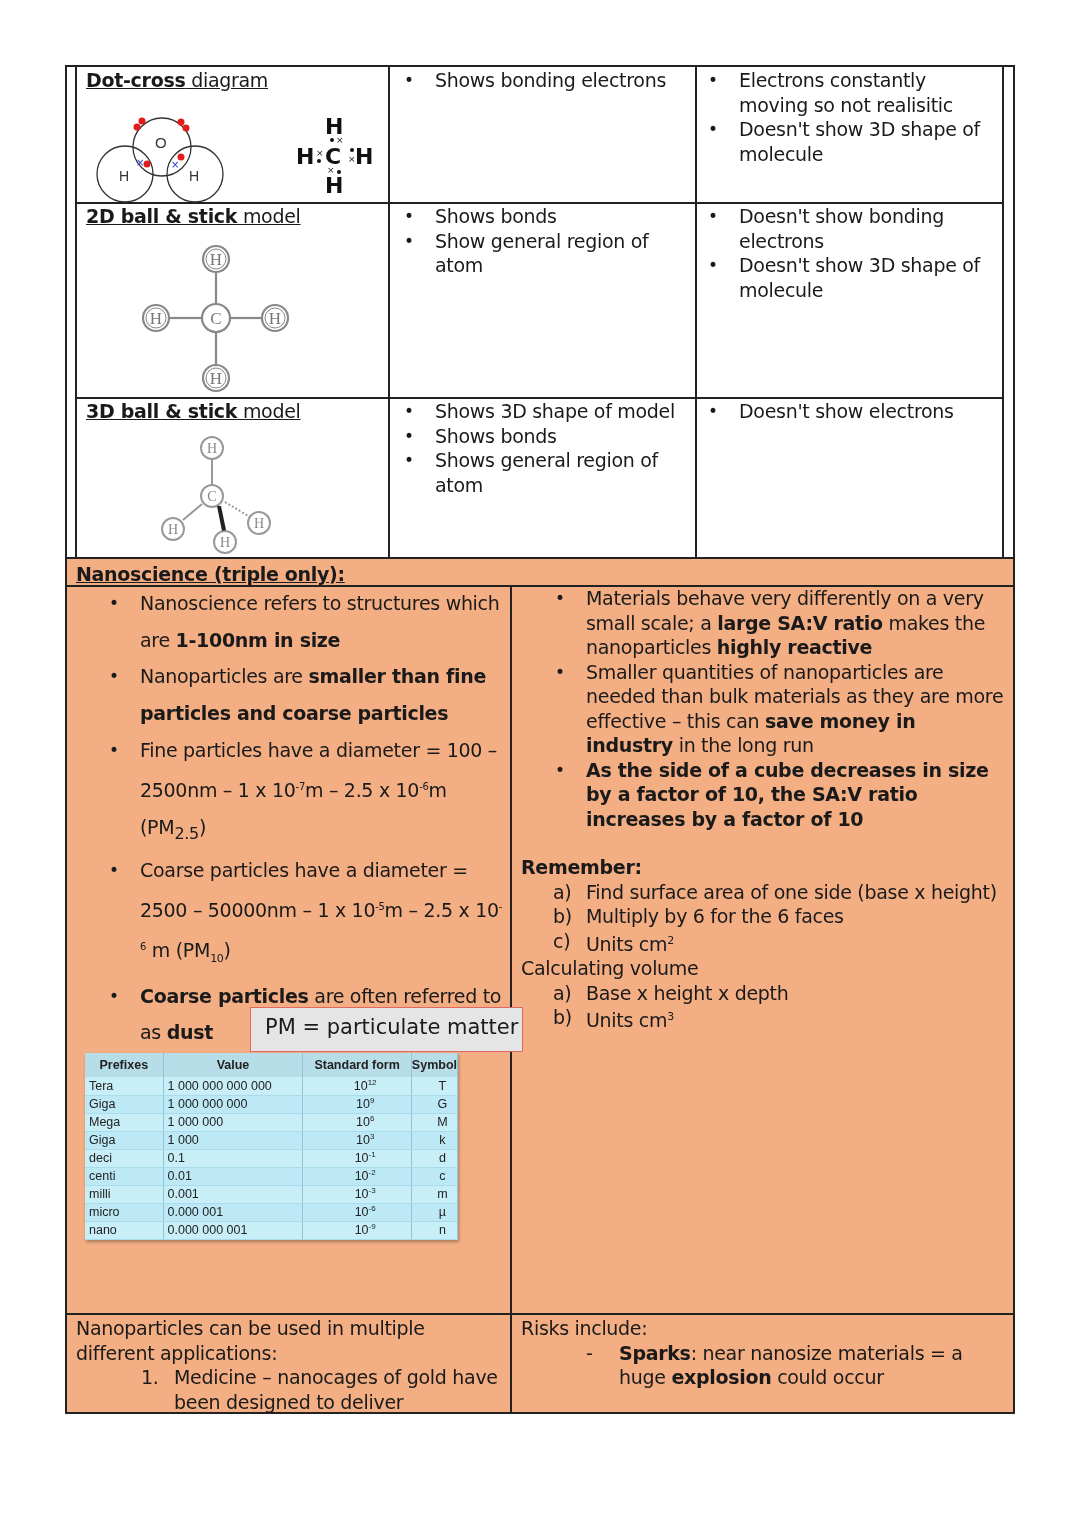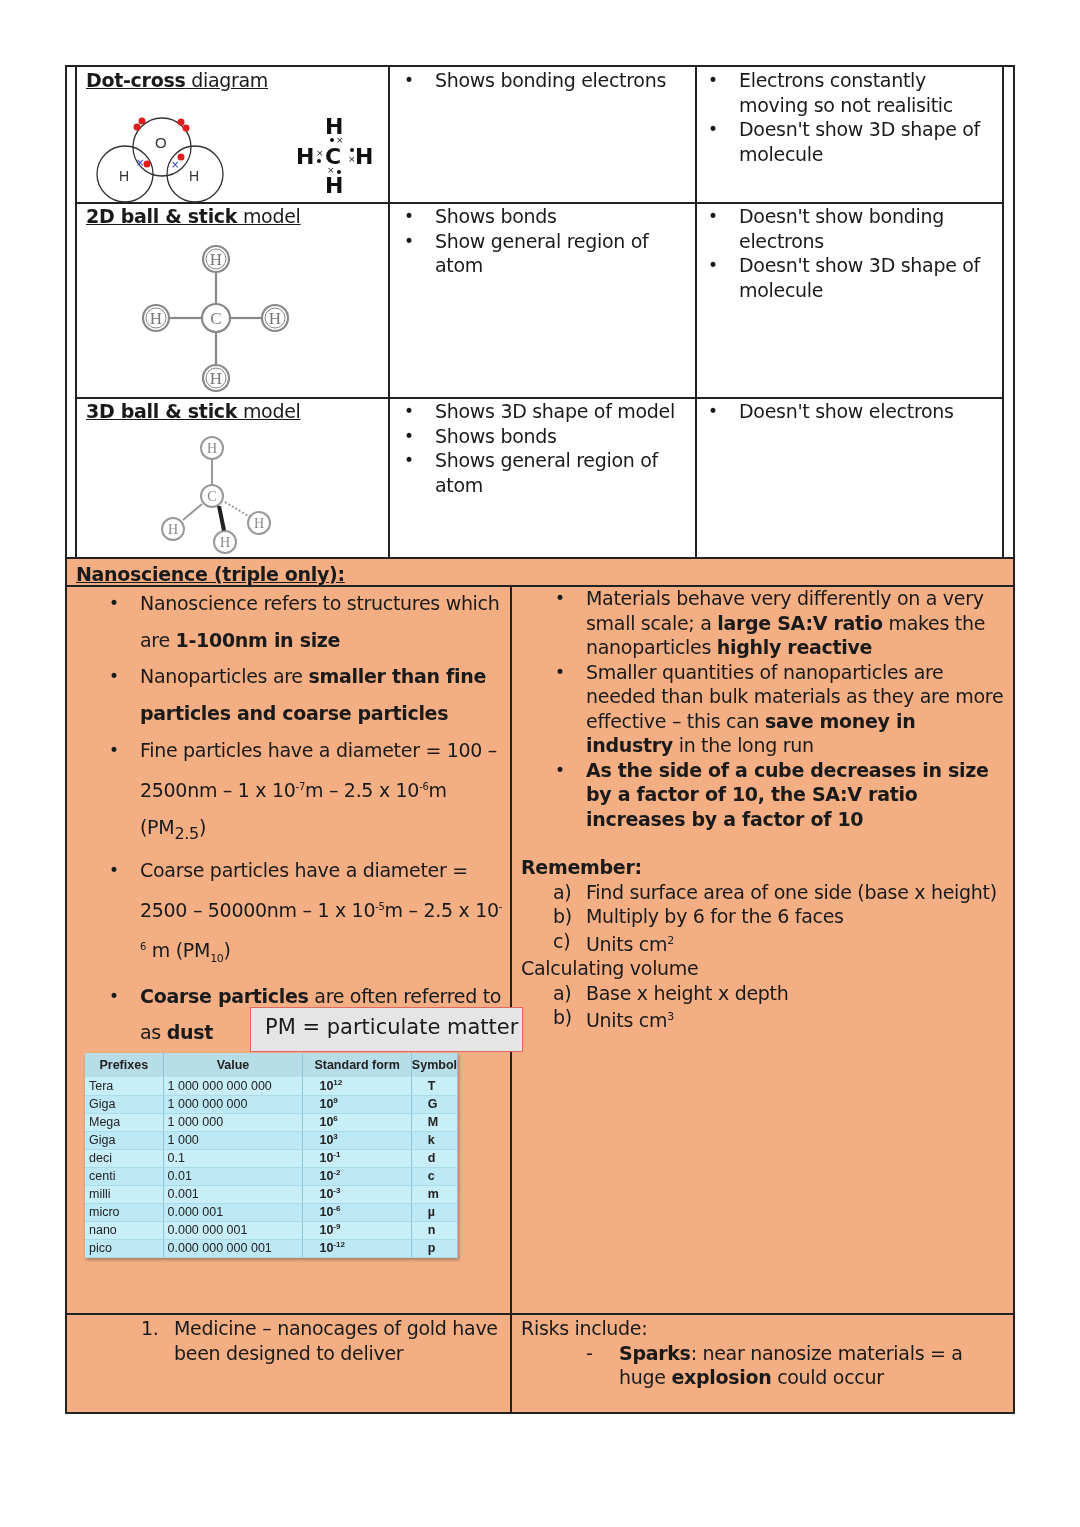--- a/index.html
+++ b/index.html
@@ -11,21 +11,21 @@
   .bl li::before { content: "•"; position: absolute; left: 3px; top: 0; font-size: 17px; }
   b { font-weight: bold; }
   .ul { text-decoration: underline; }
   .peach { background: #f3ae83; }
   .line { position: absolute; background: #222; }
   .tbl { position:absolute; left:85px; top:1053px; width:373px; border-collapse: collapse; font-family: "Liberation Sans", sans-serif; font-size: 12.5px; box-shadow: 1px 2px 3px rgba(0,0,0,0.3);}
   .tbl th { background: #b7dde8; font-weight: bold; height: 24px; border-right: 1px solid #8fc6d6; text-align:center; color:#222;}
   .tbl td { height: 18px; border-right: 1px solid #8fc6d6; border-bottom: 1px solid #a9dbeb; padding-left: 4px; color:#222;}
   .tbl tr:nth-child(odd) td { background: #c8eef8; }
   .tbl tr:nth-child(even) td { background: #bde9f6; }
-  .tbl td.c { text-align: left; padding-left: 16px; font-weight: bold; }
+  .tbl td.c { text-align: center; padding-left: 16px; }
   .tbl sup { font-size: 8px; }
   .pm-box { position:absolute; left:250px; top:1007px; width:273px; height:45px; background:#e5e5e5; border:1.5px solid #e06860; font-size:21px; padding:7px 0 0 14px; }
   .alpha { list-style: none; }
   .alpha li { position: relative; padding-left: 65px; }
   .alpha li .m { position: absolute; left: 32px; }
 </style>
 </head>
 <body>
 
 <div>
@@ -235,26 +235,20 @@
         <td>0.000 001</td>
         <td class="c">10<sup>-6</sup></td>
         <td class="c">µ</td>
       </tr>
       <tr>
         <td>nano</td>
         <td>0.000 000 001</td>
         <td class="c">10<sup>-9</sup></td>
         <td class="c">n</td>
       </tr>
-      <tr>
-        <td>pico</td>
-        <td>0.000 000 000 001</td>
-        <td class="c">10<sup>-12</sup></td>
-        <td class="c">p</td>
-      </tr>
     </tbody>
 </table>
 
 <ul class="abs txt bl" style="left:552px;top:586px;width:455px;">
   <li><span>Materials behave very differently on a very small scale; a </span><b>large SA:V ratio</b><span> makes the nanoparticles </span><b>highly reactive</b></li>
   <li><span>Smaller quantities of nanoparticles are needed than bulk materials as they are more effective – this can </span><b>save money in industry</b><span> in the long run</span></li>
   <li><b>As the side of a cube decreases in size by a factor of 10, the SA:V ratio increases by a factor of 10</b></li>
 </ul>
 
 <div class="abs txt" style="left:521px;top:855px;width:485px;">
@@ -265,20 +259,21 @@
     <li><span class="m">c)</span><span>Units cm</span><sup style="font-size:11px">2</sup></li>
   </ul>
   <div>Calculating volume</div>
   <ul class="alpha">
     <li><span class="m">a)</span><span>Base x height x depth</span></li>
     <li><span class="m">b)</span><span>Units cm</span><sup style="font-size:11px">3</sup></li>
   </ul>
 </div>
 
 <div class="abs txt" style="left:76px;top:1316px;width:430px;">
+  <div>Nanoparticles can be used in multiple different applications:</div>
   <ul class="alpha" style="padding-left:33px;">
     <li><span class="m">1.</span><span>Medicine – nanocages of gold have been designed to deliver</span></li>
   </ul>
 </div>
 <div class="abs txt" style="left:521px;top:1316px;width:485px;">
   <div>Risks include:</div>
   <ul class="alpha" style="padding-left:33px;">
     <li><span class="m">-</span><b>Sparks</b><span>:  near nanosize materials = a huge </span><b>explosion</b><span> could occur</span></li>
   </ul>
 </div>

